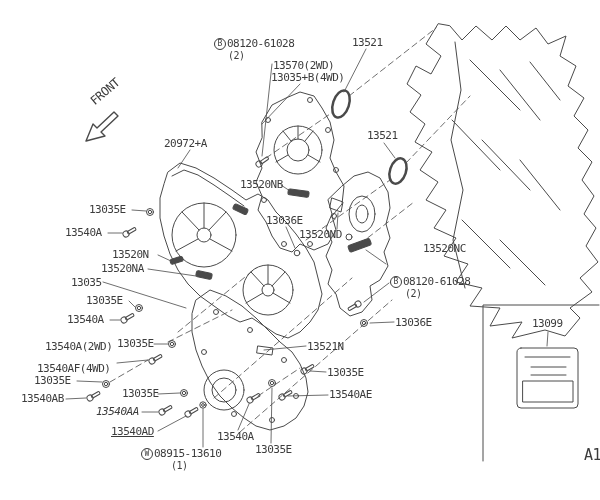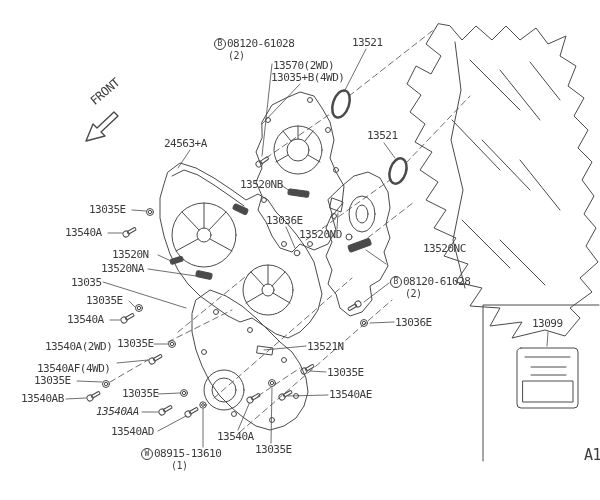--- a/index.html
+++ b/index.html
@@ -256,21 +256,21 @@
 
 <div class="lbl front" style="left:96px;top:95px;">FRONT</div>
 
 <div class="lbl" style="left:214px;top:38px;"><span class="circ">B</span><span>08120-61028</span></div>
 <div class="lbl qty" style="left:228px;top:50px;">(2)</div>
 
 <div class="lbl" style="left:273px;top:60px;">13570(2WD)</div>
 <div class="lbl" style="left:271px;top:72px;">13035+B(4WD)</div>
 <div class="lbl" style="left:352px;top:37px;">13521</div>
 <div class="lbl" style="left:367px;top:130px;">13521</div>
-<div class="lbl" style="left:164px;top:138px;">24563+A</div>
+<div class="lbl" style="left:164px;top:138px;">20972+A</div>
 <div class="lbl" style="left:228px;top:179px;margin-left:12px;">13520NB</div>
 <div class="lbl" style="left:266px;top:215px;">13036E</div>
 <div class="lbl" style="left:299px;top:229px;">13520ND</div>
 <div class="lbl" style="left:387px;top:243px;margin-left:36px;">13520NC</div>
 
 <div class="lbl" style="left:390px;top:276px;"><span class="circ">B</span><span>08120-61028</span></div>
 <div class="lbl qty" style="left:405px;top:288px;">(2)</div>
 
 <div class="lbl" style="left:395px;top:317px;">13036E</div>
 <div class="lbl" style="left:89px;top:204px;">13035E</div>
@@ -280,21 +280,21 @@
 <div class="lbl" style="left:71px;top:277px;">13035</div>
 <div class="lbl" style="left:86px;top:295px;">13035E</div>
 <div class="lbl" style="left:67px;top:314px;">13540A</div>
 <div class="lbl" style="left:117px;top:338px;">13035E</div>
 <div class="lbl" style="left:45px;top:341px;">13540A(2WD)</div>
 <div class="lbl" style="left:37px;top:363px;text-align:right;">13540AF(4WD)</div>
 <div class="lbl" style="left:34px;top:375px;">13035E</div>
 <div class="lbl" style="left:21px;top:393px;">13540AB</div>
 <div class="lbl" style="left:122px;top:388px;">13035E</div>
 <div class="lbl" style="left:96px;top:406px;font-style:italic;">13540AA</div>
-<div class="lbl" style="left:111px;top:426px;">13540AD</div>
+<div class="lbl" style="left:111px;top:426px;text-decoration:underline;">13540AD</div>
 <div class="lbl" style="left:307px;top:341px;">13521N</div>
 <div class="lbl" style="left:327px;top:367px;">13035E</div>
 <div class="lbl" style="left:329px;top:389px;">13540AE</div>
 <div class="lbl" style="left:217px;top:431px;">13540A</div>
 <div class="lbl" style="left:255px;top:444px;">13035E</div>
 
 <div class="lbl" style="left:141px;top:448px;"><span class="circ">W</span><span>08915-13610</span></div>
 <div class="lbl qty" style="left:171px;top:460px;">(1)</div>
 
 <div class="lbl" style="left:532px;top:318px;">13099</div>

